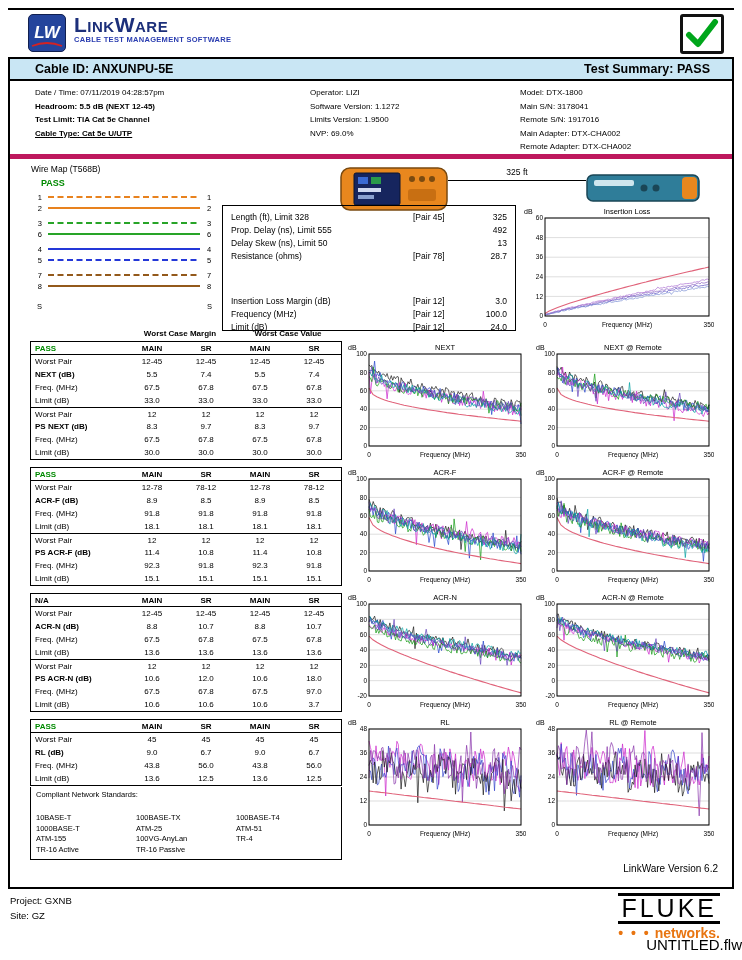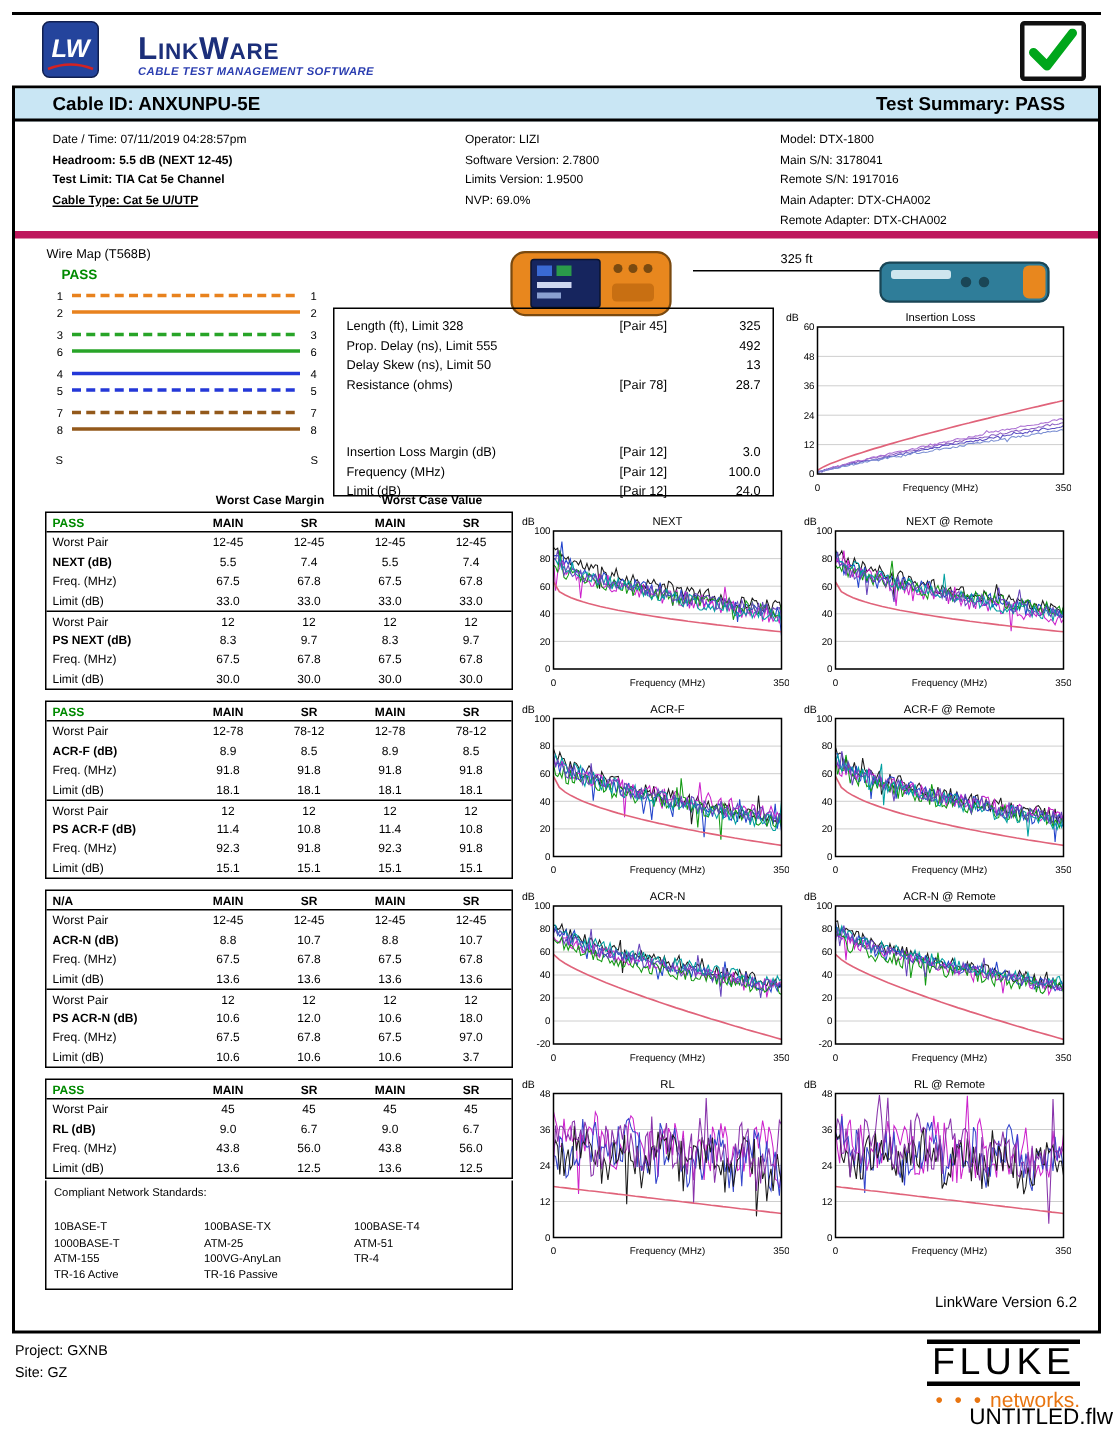--- a/index.html
+++ b/index.html
@@ -1,36 +1,36 @@
 <!DOCTYPE html>
 <html><head>
 <meta charset="utf-8">
 <style>
   *{margin:0;padding:0;box-sizing:border-box}
   html,body{width:742px;height:960px;background:#fff;font-family:"Liberation Sans",sans-serif;color:#000}
   .page{position:relative;width:742px;height:960px;overflow:hidden}
   .top-rule{position:absolute;left:8px;right:8px;top:8px;border-top:2px solid #000}
   .header{position:absolute;left:8px;right:8px;top:10px;height:46px;display:flex;justify-content:space-between;align-items:flex-start;padding:4px 10px 0 20px}
-  .logo-wrap{display:flex;gap:26px;align-items:flex-end}
+  .logo-wrap{display:flex;gap:8px;align-items:flex-start}
   .lw-square{width:38px;height:38px;background:#24449c;border-radius:5px;color:#fff;font-weight:bold;font-style:italic;font-size:17px;display:flex;align-items:center;justify-content:center;position:relative;border:1px solid #101f50}
   .lw-swoosh{position:absolute;bottom:3px;left:2px}
   .brand-name{font-size:21px;font-weight:bold;color:#1c2f7a;font-variant:small-caps;letter-spacing:.5px;line-height:21px}
-  .brand-tagline{font-size:7.5px;font-weight:bold;font-style:italic;color:#2a3db0;letter-spacing:.3px}
+  .brand-tagline{font-size:7.5px;font-weight:bold;color:#2a3db0;letter-spacing:.3px}
   .check-box{width:44px;height:40px;border:3px solid #111;border-radius:3px;background:#fff;display:flex;align-items:center;justify-content:center}
   .main-box{position:absolute;left:8px;right:8px;top:57px;height:832px;border:2px solid #000;background:#fff}
   .title-bar{height:22px;background:#c9e6f4;border-bottom:2px solid #000;display:flex;justify-content:space-between;align-items:center;padding:0 22px 0 25px;font-size:12.5px;font-weight:bold}
   .info{position:relative;height:78px;border-bottom:5px solid #be185d;font-size:8px}
   .info-col{position:absolute;top:5px;line-height:13.5px;white-space:nowrap}
   .info-col.c0{left:25px}.info-col.c1{left:300px}.info-col.c2{left:510px}
   .content{position:relative;height:726px}
   .abs{position:absolute}
   #wiremap{left:20px;top:4px;width:195px;height:156px}
   #main-device{left:330px;top:6px}
   #remote-device{left:576px;top:12px}
-  #cable-line{left:452px;top:8px;width:138px}
+  #cable-line{left:438px;top:8px;width:138px}
   .cable-len-text{text-align:center;font-size:8.5px}
   .cable-line-rule{border-top:1.5px solid #000;margin-top:3px}
   #length-box{left:212px;top:46px;width:294px;height:126px;border:1.5px solid #000;padding:4px 8px;font-size:8.5px}
   .len-row{display:flex;height:13px;align-items:center}
   .len-label{flex:1}
   .len-pair{width:54px}
   .len-val{width:40px;text-align:right}
   .len-group-2{margin-top:32px}
   .chart{position:absolute}
   #chart-0{left:512px;top:46px;width:192px;height:126px}
@@ -56,21 +56,21 @@
   .rpt-sep{border-top:1px solid #000}
   #standards{position:absolute;left:20px;top:628px;width:312px;border:1.5px solid #000;border-top:none;padding:3px 5px 4px 5px;font-size:7.5px}
   .std-title{margin-bottom:14px}
   .std-cols{display:flex}
   .std-col{width:101px;line-height:10.5px}
   #version-text{position:absolute;right:14px;top:704px;font-size:10px}
   .footer{position:absolute;left:10px;right:10px;top:893px;display:flex;justify-content:space-between;align-items:flex-start}
   .footer-left{font-size:9.5px;line-height:15px}
   .fluke{text-align:right;margin-right:12px}
   .fluke-word{display:inline-block;font-size:25px;font-weight:normal;letter-spacing:3px;line-height:25px;border-top:3.5px solid #000;border-bottom:3.5px solid #000;padding:0 3px;font-family:"Liberation Sans",sans-serif}
-  .fluke-nets{font-size:14px;font-weight:normal;color:#e87511;margin-top:1px}
+  .fluke-nets{font-size:14px;font-weight:bold;color:#e87511;margin-top:1px}
   .fluke-nets .dots{letter-spacing:2px;margin-right:4px}
   .filename{position:absolute;top:936px;left:0;width:100%;text-align:right;font-size:15px}
 </style>
 </head>
 <body>
 
 <div class="page">
   <div class="top-rule"></div>
 
   <div class="header">
@@ -101,21 +101,21 @@
 
     <div class="info" id="info-cols">
         <div class="info-col c0">
           <div>Date / Time: 07/11/2019 04:28:57pm</div>
           <div style="font-weight: bold;">Headroom: 5.5 dB (NEXT 12-45)</div>
           <div style="font-weight: bold;">Test Limit: TIA Cat 5e Channel</div>
           <div style="font-weight: bold; text-decoration: underline;">Cable Type: Cat 5e U/UTP</div>
         </div>
         <div class="info-col c1">
           <div>Operator: LIZI</div>
-          <div>Software Version: 2.7800</div>
+          <div>Software Version: 1.1272</div>
           <div>Limits Version: 1.9500</div>
           <div>NVP: 69.0%</div>
         </div>
         <div class="info-col c2">
           <div>Model: DTX-1800</div>
           <div>Main S/N: 3178041</div>
           <div>Remote S/N: 1917016</div>
           <div>Main Adapter: DTX-CHA002</div>
           <div>Remote Adapter: DTX-CHA002</div>
         </div>

